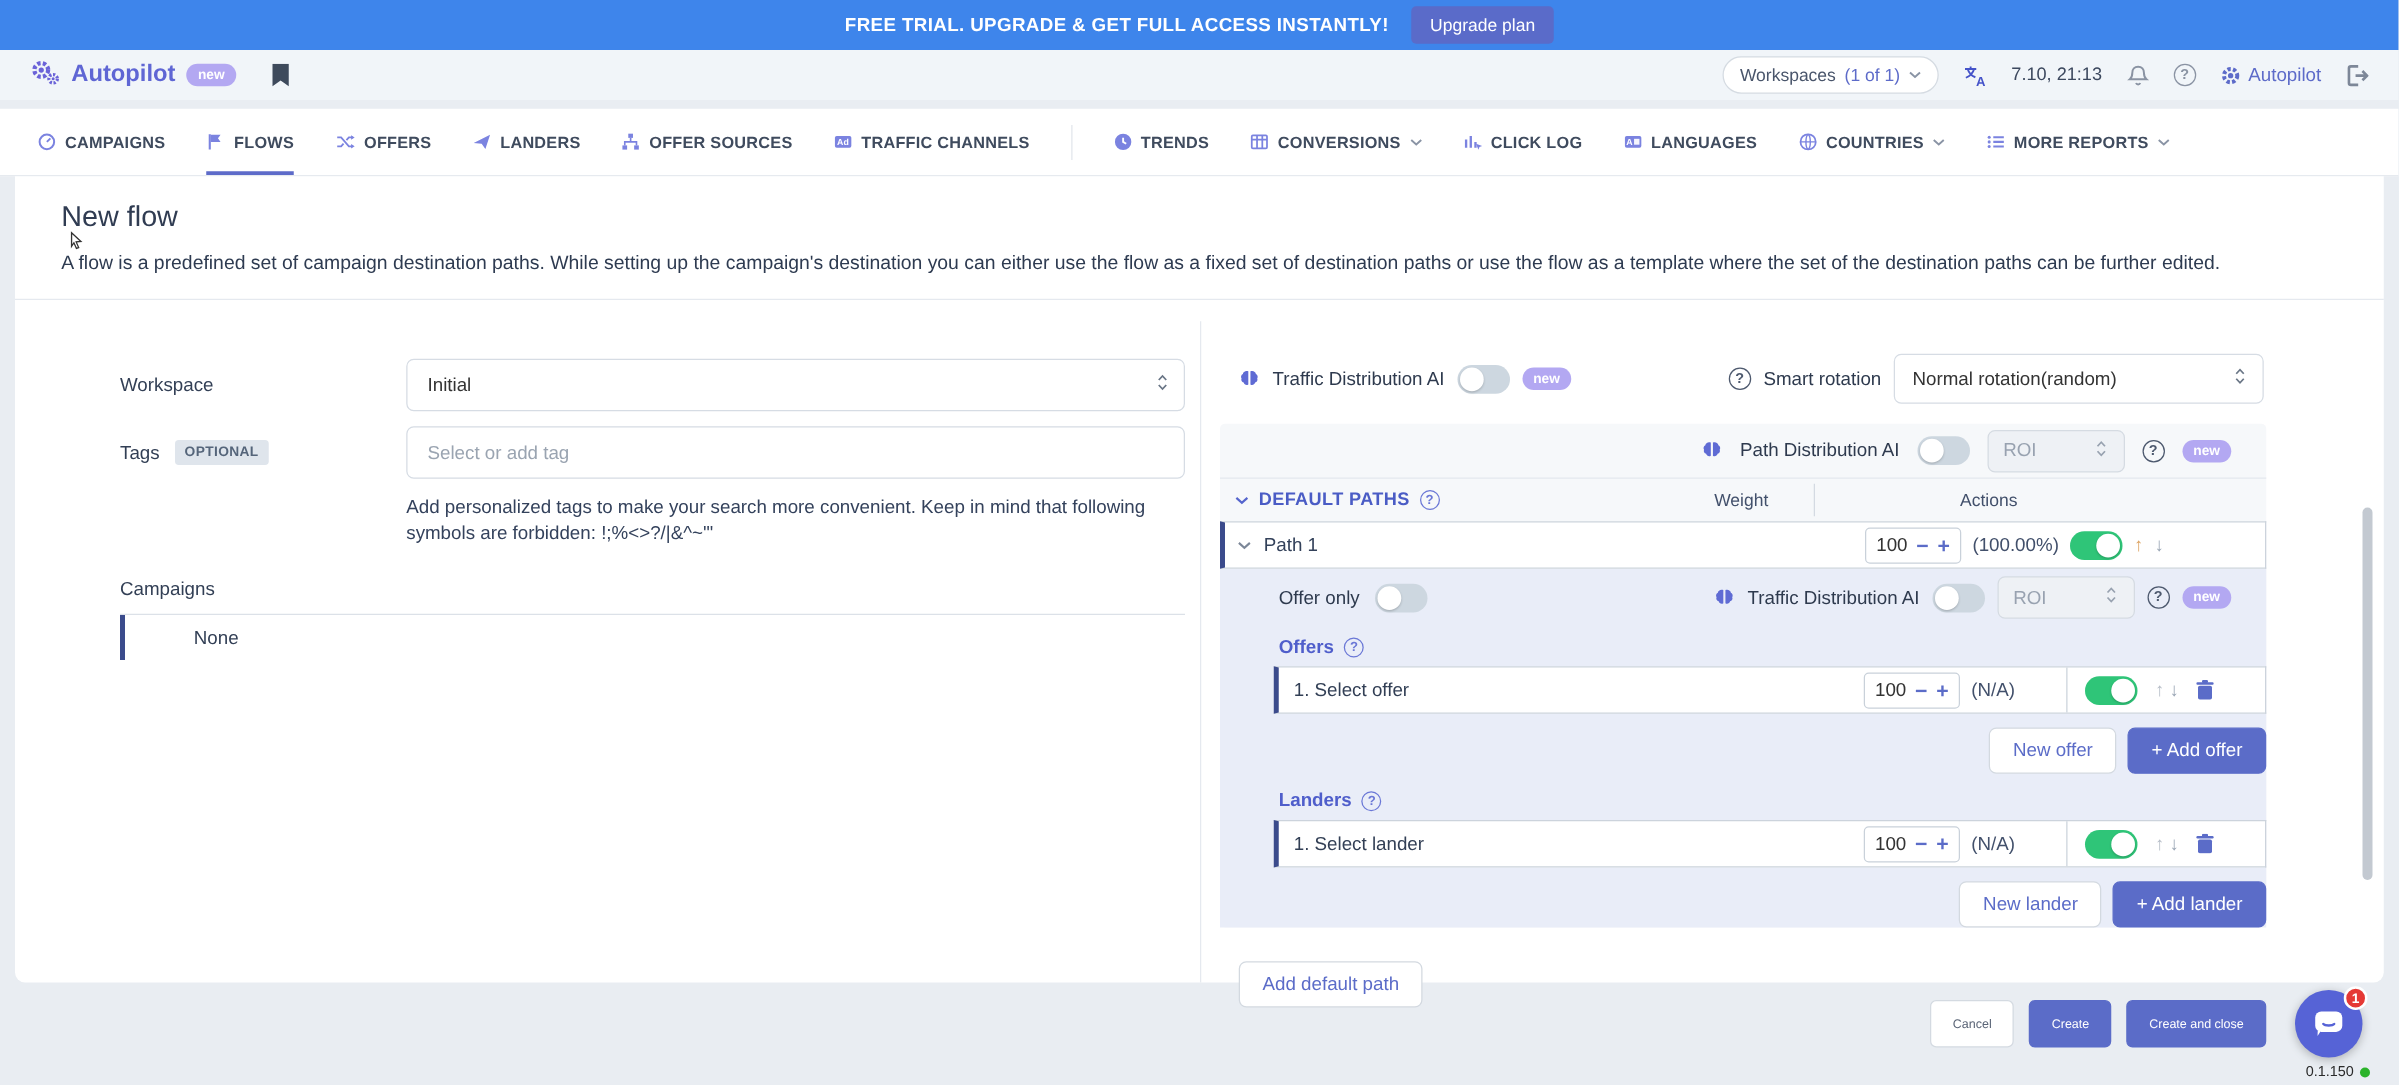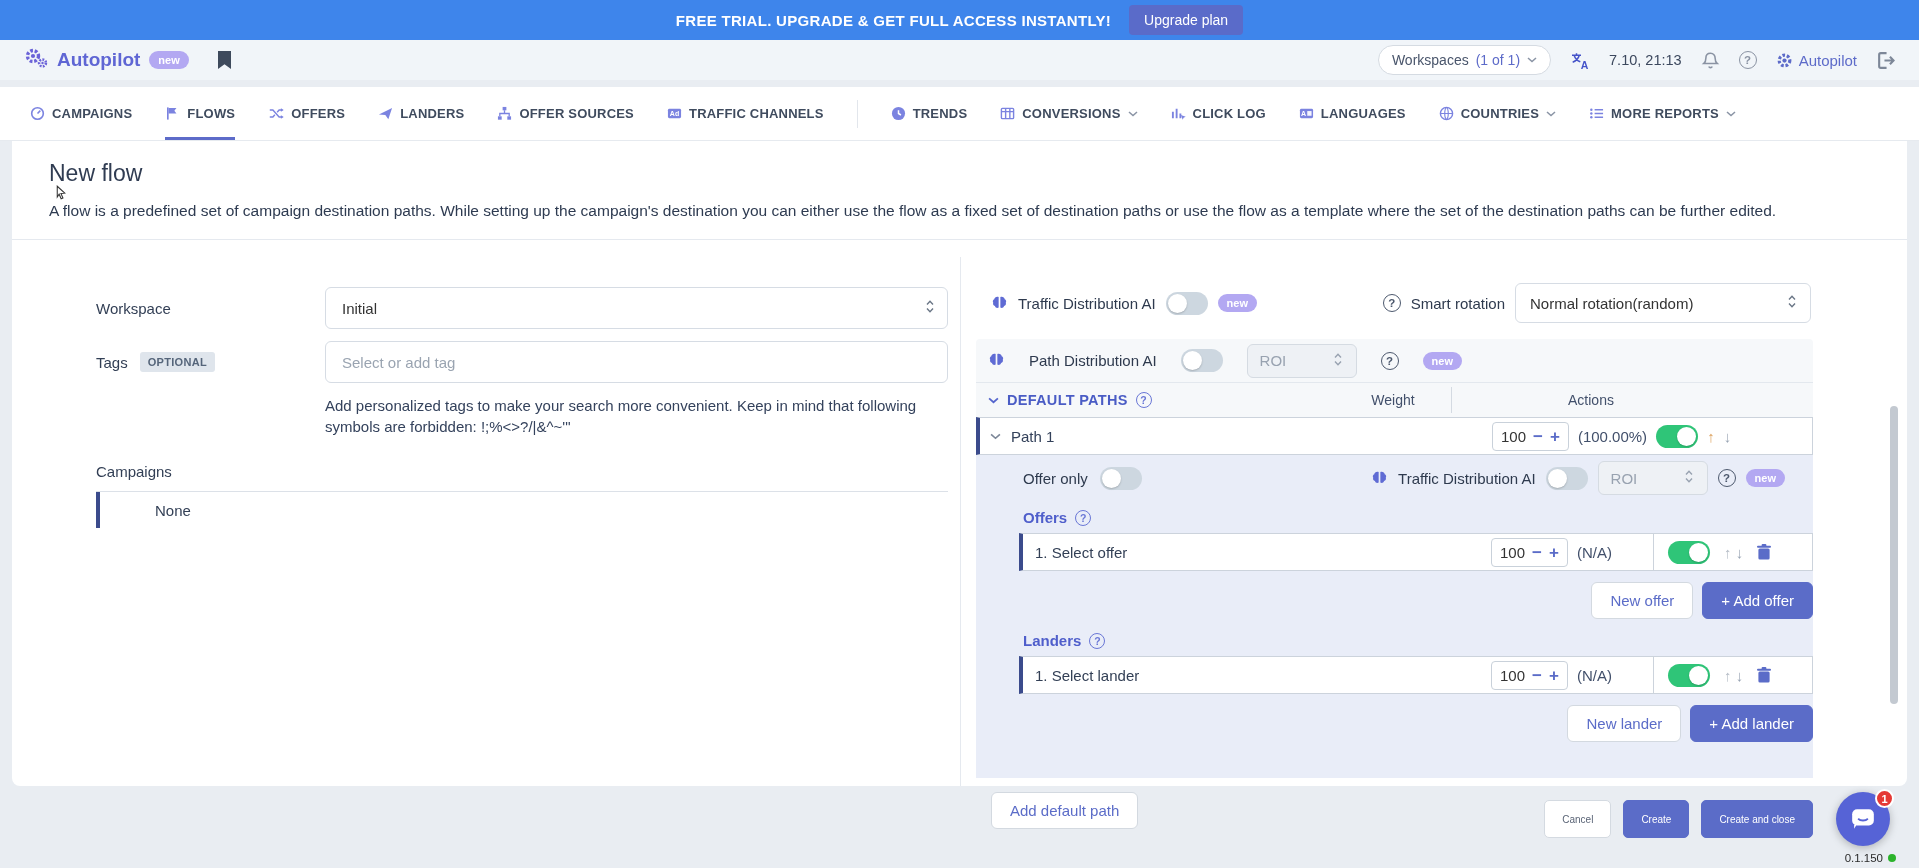--- a/index.html
+++ b/index.html
@@ -75,42 +75,42 @@
   .smart-sel { position:relative; width:296px; height:40px; border:1px solid #d6dce4; border-radius:6px; background:#fff;
                display:flex; align-items:center; padding:0 14px; font-size:15px; color:#333; cursor:pointer; }
 
   .tgl { width:42px; height:23px; border-radius:12px; background:#cdd7e0; position:relative; flex:none; cursor:pointer; }
   .tgl::after { content:""; position:absolute; width:19px; height:19px; border-radius:50%; background:#fff; top:2px; left:2px;
                 box-shadow:0 1px 2px rgba(0,0,0,.2); }
   .tgl.on { background:#2fc578; }
   .tgl.on::after { left:21px; }
 
   .paths-box { background:#f6f8fa; border-radius:4px; }
-  .pd-row { display:flex; justify-content:flex-start; align-items:center; gap:24px; height:44px; padding:0 28px 0 12px;
+  .pd-row { display:flex; justify-content:flex-end; align-items:center; gap:14px; height:44px; padding:0 28px 0 12px;
             border-bottom:1px solid #e3e8ee; }
   .roi-sel { position:relative; width:110px; height:34px; background:#eef1f5; border:1px solid #d5dbe2; border-radius:6px;
              display:flex; align-items:center; padding:0 12px; font-size:15px; color:#98a2b0; }
   .wa-row { position:relative; height:34px; display:flex; align-items:center; padding-left:12px; }
   .dp-title { display:flex; align-items:center; gap:8px; color:#4a5cc5; font-weight:bold; font-size:14.5px; letter-spacing:.3px; cursor:pointer; }
   .wa-weight { position:absolute; left:372px; font-size:14px; color:#42506b; width:90px; text-align:center; }
   .wa-div { position:absolute; left:475px; top:4px; bottom:4px; width:1px; background:#d4dae2; }
   .wa-actions { position:absolute; left:560px; font-size:14px; color:#42506b; width:110px; text-align:center; }
 
   .path-row { position:relative; background:#fff; border:1px solid #ccd3dc; border-left:4px solid #3b4b8c; height:38px;
               display:flex; align-items:center; padding-left:10px; gap:10px; font-size:15px; color:#33415a; }
   .w-cluster { position:absolute; display:flex; align-items:center; gap:9px; }
   .path-row .w-cluster { left:512px; }
   .wbox { display:flex; align-items:center; gap:7px; background:#fff; border:1px solid #c9d1da; border-radius:4px;
           height:29px; padding:0 8px; font-size:15px; color:#333; }
   .wbtn { color:#5b6cc8; font-size:17px; font-weight:bold; cursor:pointer; line-height:1; }
   .pct { font-size:15px; color:#42506b; }
   .arr { font-size:15px; cursor:pointer; }
   .arr.up-orange { color:#dda463; } .arr.up-gray { color:#b6bdc7; } .arr.down { color:#9aa6b5; }
 
-  .expanded { background:#e9edf8; padding-bottom:23px; }
+  .expanded { background:#e9edf8; padding-bottom:0; }
   .offer-only-row { display:flex; align-items:center; gap:12px; height:46px; padding:0 28px 0 47px; }
   .oo-right { margin-left:auto; display:flex; align-items:center; gap:10px; }
   .sec-head { display:flex; align-items:center; gap:8px; color:#4f5ecb; font-weight:bold; font-size:15px; margin:8px 0 7px 47px; }
   .item-row { position:relative; background:#fff; border:1px solid #ccd3dc; border-left:4px solid #3b4b8c; height:38px;
               margin-left:43px; display:flex; align-items:center; padding-left:12px; font-size:15px; color:#323f55; }
   .item-row .w-cluster { left:468px; }
   .row-div { position:absolute; left:630px; top:0; bottom:0; width:1px; background:#ccd3dc; }
   .act-cluster { position:absolute; left:645px; display:flex; align-items:center; gap:14px; }
   .btn-row { display:flex; justify-content:flex-end; gap:9px; margin:11px 0 13px; }
   .btn { font-family:inherit; font-size:15px; border-radius:6px; height:37px; padding:0 18px; cursor:pointer; }

